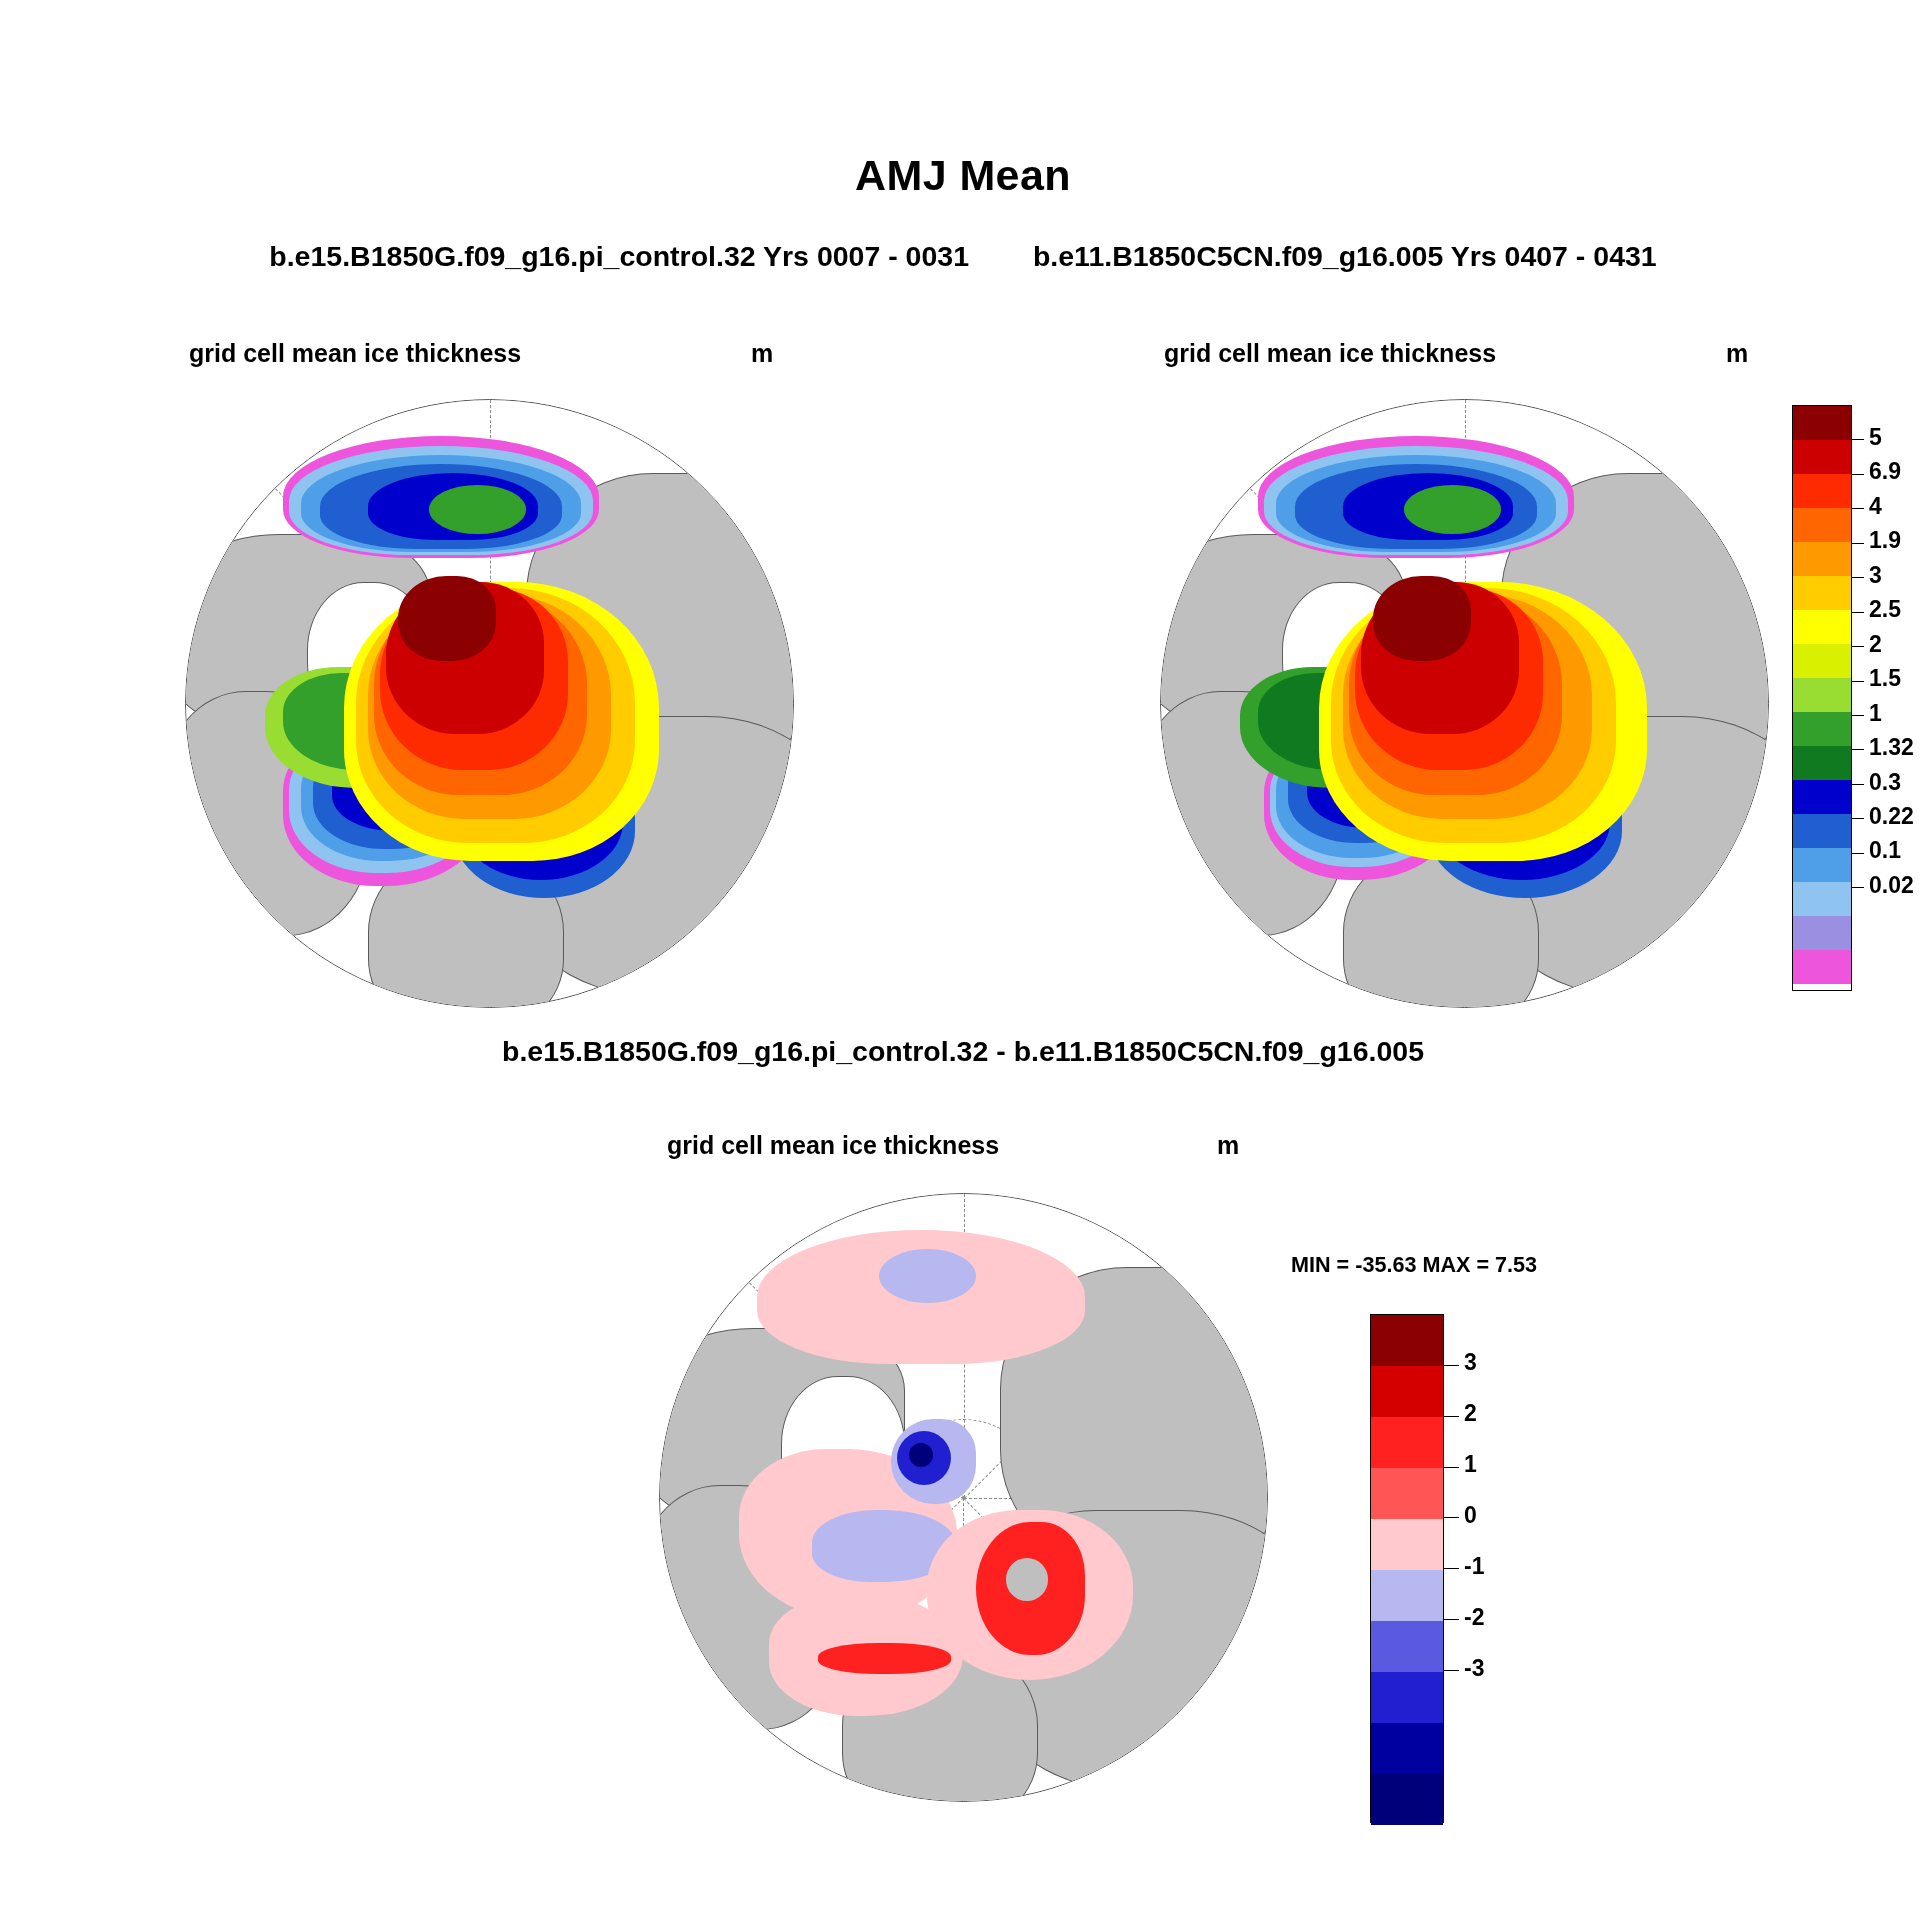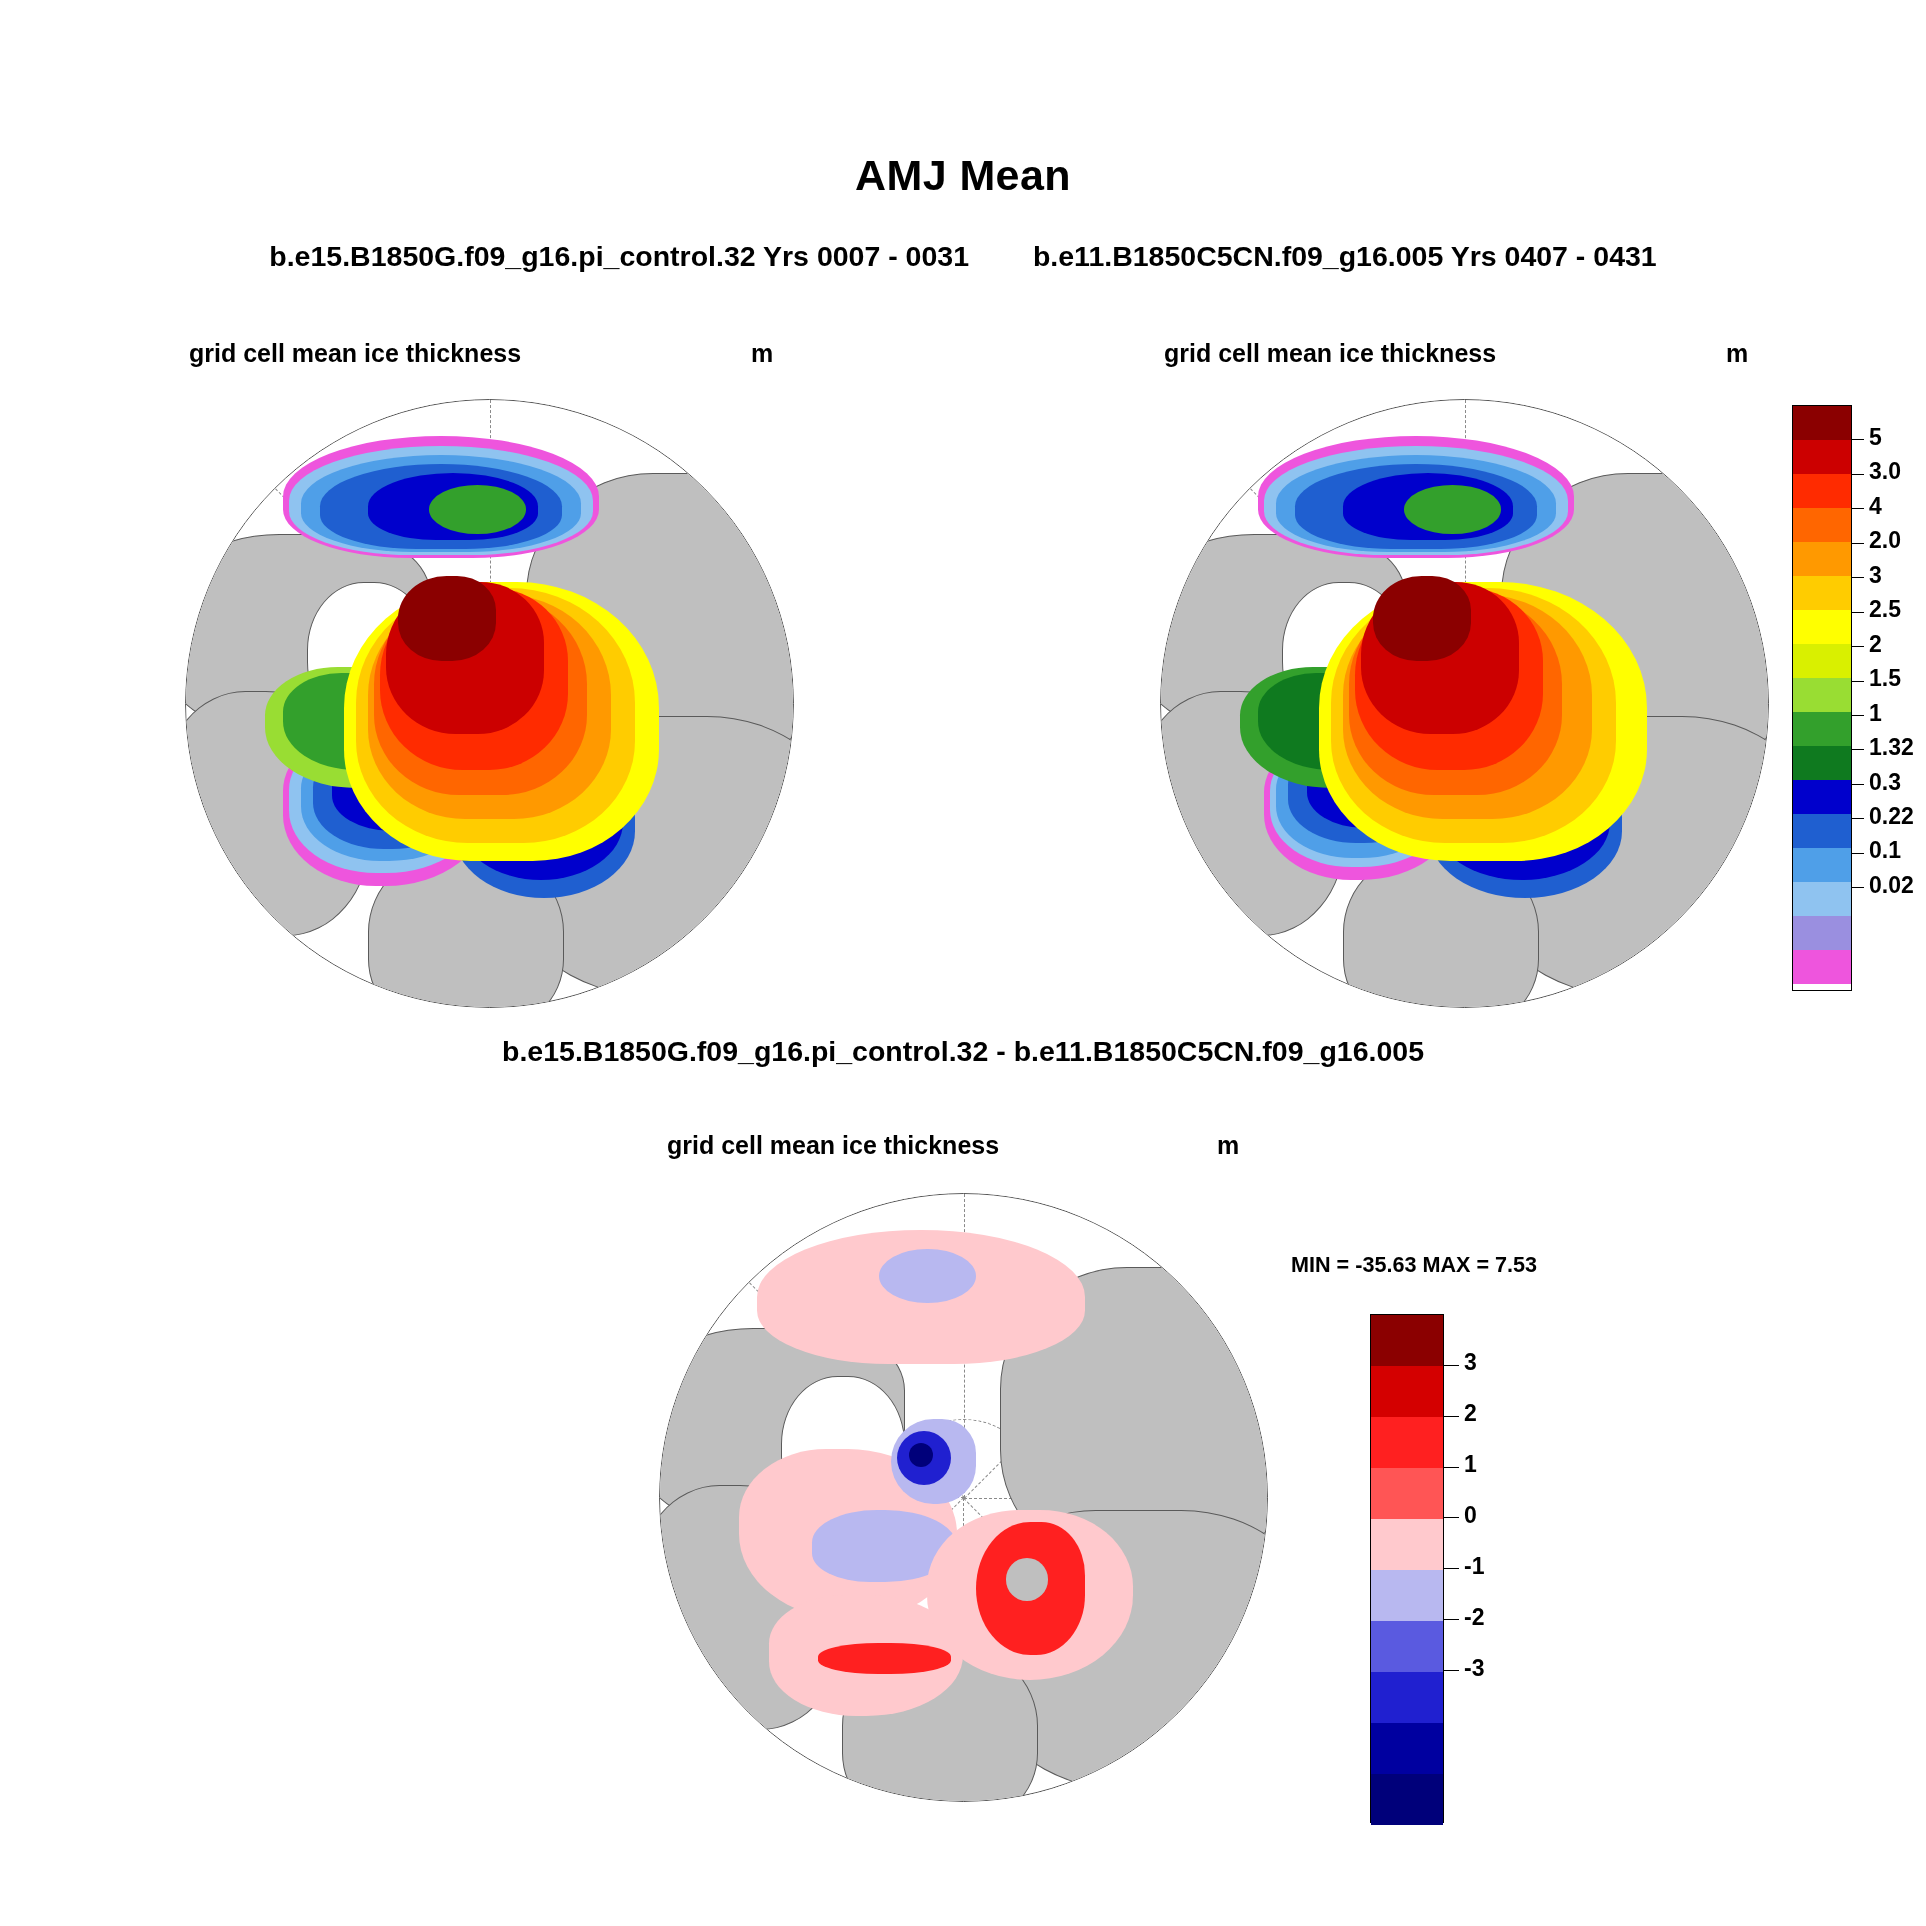--- a/index.html
+++ b/index.html
@@ -244,25 +244,25 @@
       <div class="cbar-cell" style="height: 34px; background: rgb(15, 122, 31);"></div>
       <div class="cbar-cell" style="height: 34px; background: rgb(0, 0, 204);"></div>
       <div class="cbar-cell" style="height: 34px; background: rgb(31, 95, 208);"></div>
       <div class="cbar-cell" style="height: 34px; background: rgb(79, 159, 232);"></div>
       <div class="cbar-cell" style="height: 34px; background: rgb(143, 195, 240);"></div>
       <div class="cbar-cell" style="height: 34px; background: rgb(154, 143, 224);"></div>
       <div class="cbar-cell" style="height: 34px; background: rgb(238, 85, 221);"></div>
     </div>
 <div class="cbar-label" style="left: 77px; top: 19px;">5</div>
     <div class="cbar-tick" style="left: 60px; top: 34px; width: 12.3px;"></div>
-    <div class="cbar-label" style="left: 77px; top: 53px;">3.0</div>
+    <div class="cbar-label" style="left: 77px; top: 53px;">6.9</div>
     <div class="cbar-tick" style="left: 60px; top: 69px; width: 12.3px;"></div>
     <div class="cbar-label" style="left: 77px; top: 88px;">4</div>
     <div class="cbar-tick" style="left: 60px; top: 103px; width: 12.3px;"></div>
-    <div class="cbar-label" style="left: 77px; top: 122px;">2.0</div>
+    <div class="cbar-label" style="left: 77px; top: 122px;">1.9</div>
     <div class="cbar-tick" style="left: 60px; top: 138px; width: 12.3px;"></div>
     <div class="cbar-label" style="left: 77px; top: 157px;">3</div>
     <div class="cbar-tick" style="left: 60px; top: 172px; width: 12.3px;"></div>
     <div class="cbar-label" style="left: 77px; top: 191px;">2.5</div>
     <div class="cbar-tick" style="left: 60px; top: 207px; width: 12.3px;"></div>
     <div class="cbar-label" style="left: 77px; top: 226px;">2</div>
     <div class="cbar-tick" style="left: 60px; top: 241px; width: 12.3px;"></div>
     <div class="cbar-label" style="left: 77px; top: 260px;">1.5</div>
     <div class="cbar-tick" style="left: 60px; top: 276px; width: 12.3px;"></div>
     <div class="cbar-label" style="left: 77px; top: 295px;">1</div>

